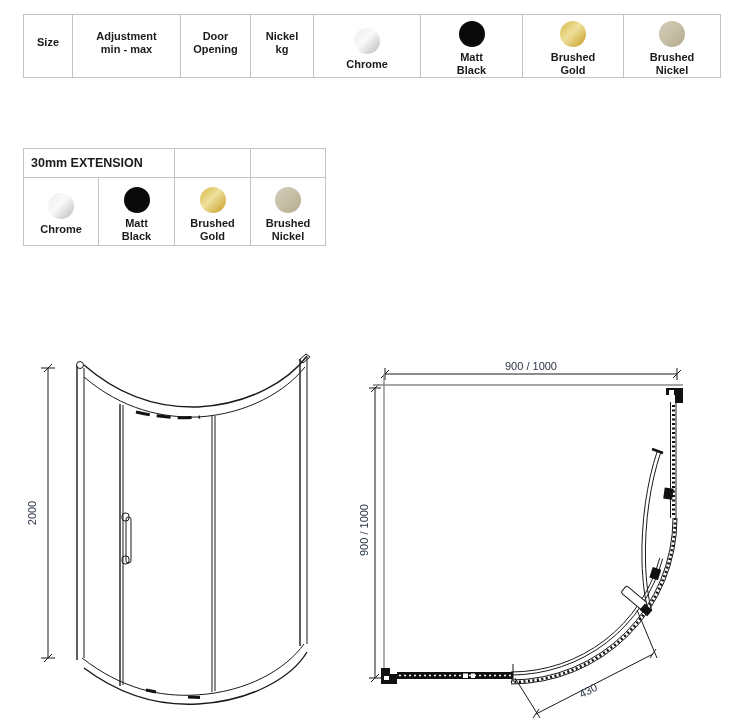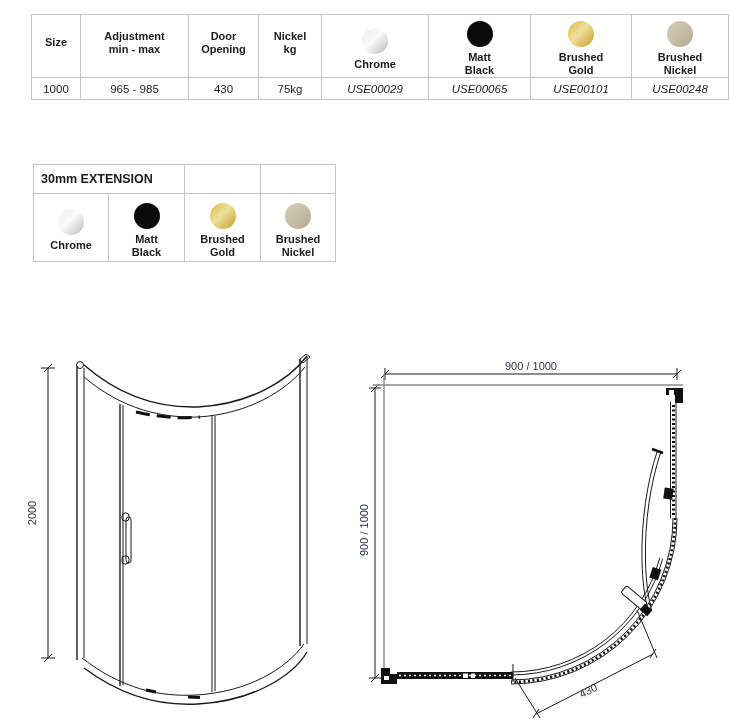--- a/index.html
+++ b/index.html
@@ -5,24 +5,24 @@
   html,body{margin:0;padding:0;background:#fff;}
   .canvas{
     position:relative;width:731px;height:722px;background:#ffffff;
     font-family:"Liberation Sans", sans-serif;color:#1b1b1b;overflow:hidden;
   }
   table{border-collapse:collapse;table-layout:fixed;position:absolute;background:#fff;}
   th,td{border:1px solid #c4c4c4;padding:0;text-align:center;vertical-align:middle;}
   th{font-weight:bold;font-size:11px;}
   td{font-size:11.5px;}
   .code{font-style:italic;}
-  .main-table{left:31px;top:14px;width:697px;}
+  .main-table{left:23px;top:14px;width:697px;}
   .main-table thead tr{height:63px;}
   .main-table tbody tr{height:22px;}
-  .ext-table{left:33px;top:148px;width:302px;margin-top:16px;}
+  .ext-table{left:23px;top:148px;width:302px;}
   .ext-table .title-row{height:29px;}
   .ext-table .swatch-row{height:68px;}
   .ext-table .code-row{height:22px;}
   .ext-title{text-align:left;padding-left:7px;font-size:12.5px;font-weight:bold;}
   .hcell{display:flex;flex-direction:column;align-items:center;height:100%;box-sizing:border-box;}
   .hcell.text-col{justify-content:flex-end;padding-bottom:7px;}
   .hcell.swatch-col{justify-content:flex-start;padding-top:6px;}
   .hlabel{white-space:pre-line;line-height:1.18;}
   .swatch{width:26px;height:26px;border-radius:50%;margin-bottom:4px;flex:0 0 auto;}
   svg{position:absolute;}
@@ -98,30 +98,20 @@
         <th>
           <div class="hcell swatch-col">
             <span class="swatch" style="background: linear-gradient(135deg, rgb(210, 204, 184) 0%, rgb(200, 192, 168) 45%, rgb(179, 169, 142) 100%);"></span>
             <span class="hlabel">Brushed
 Nickel</span>
           </div>
         </th>
       </tr>
     </thead>
     <tbody>
-      <tr>
-        <td>1000</td>
-        <td>965 - 985</td>
-        <td>430</td>
-        <td>75kg</td>
-        <td class="code">USE00029</td>
-        <td class="code">USE00065</td>
-        <td class="code">USE00101</td>
-        <td class="code">USE00248</td>
-      </tr>
     </tbody>
   </table>
 
   <table class="ext-table">
     <colgroup>
         <col style="width:75px">
         <col style="width:76px">
         <col style="width:76px">
         <col style="width:75px">
       </colgroup>

